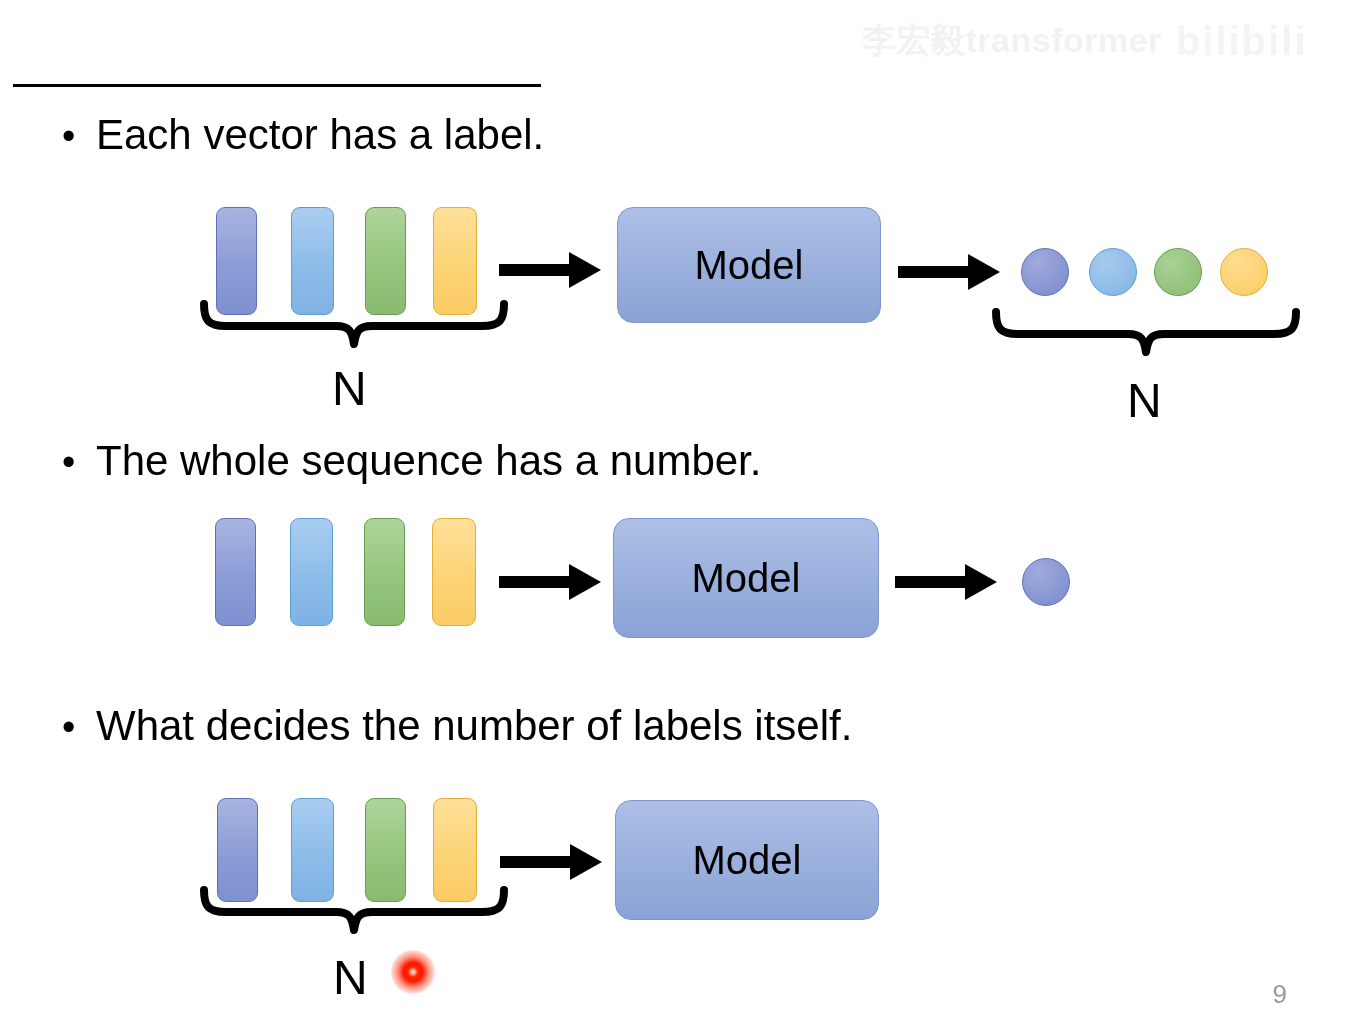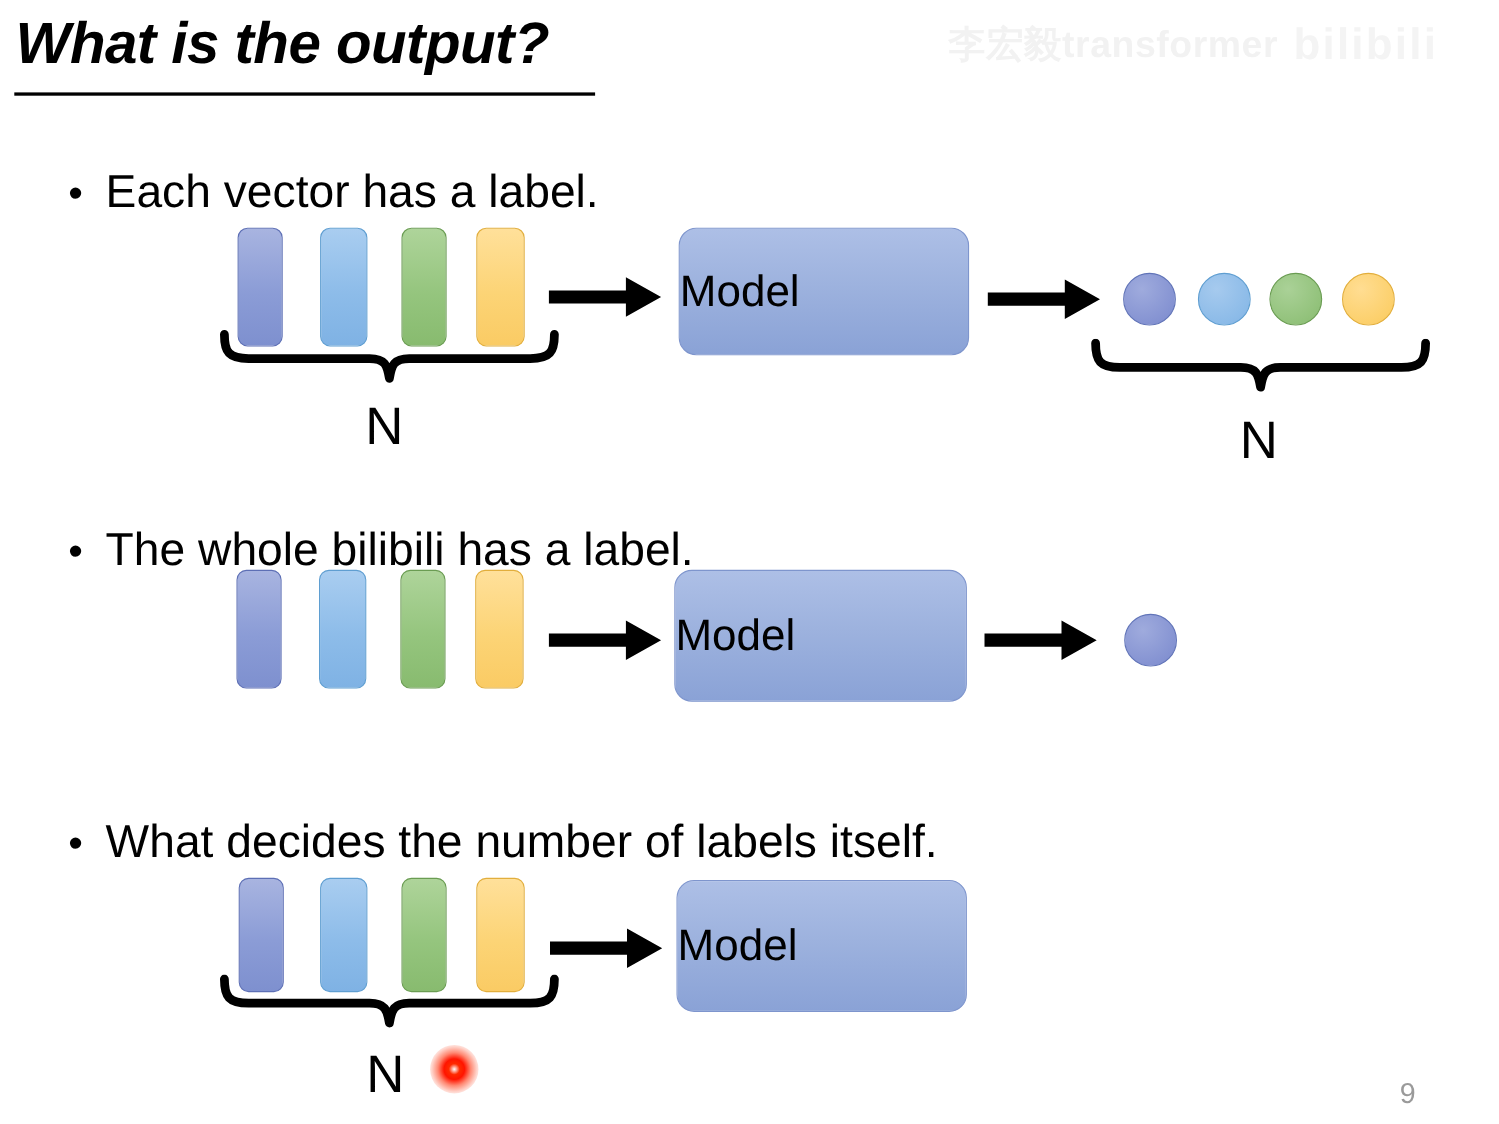--- a/index.html
+++ b/index.html
@@ -70,21 +70,21 @@
     display: flex;
     align-items: baseline;
     font-size: 42px;
     white-space: nowrap;
   }
   .bullet .dot {
     width: 34px;
     font-size: 38px;
     line-height: 1;
   }
-  .bullet .btext { line-height: 1.1; margin-top: 39px; }
+  .bullet .btext { line-height: 1.1; }
 
   
   .bars { position: absolute; }
   .bar {
     position: absolute;
     border-radius: 9px;
     border: 1.5px solid rgba(255,255,255,0.0);
     box-sizing: border-box;
   }
   .bar.c0 {
@@ -130,21 +130,21 @@
 
   
   .modelbox {
     position: absolute;
     border-radius: 16px;
     background: linear-gradient(180deg, #adbfe6 0%, #9db2de 45%, #8aa2d6 100%);
     border: 1.5px solid #7e95cd;
     box-sizing: border-box;
     display: flex;
     align-items: center;
-    justify-content: flex-start;
+    justify-content: center;
     font-size: 40px;
     color: #000000;
   }
 
   
   .arrow { position: absolute; }
 
   
   .brace { position: absolute; }
 
@@ -176,21 +176,20 @@
     bottom: 12px;
     font-size: 26px;
     color: #9a9a9a;
   }
 </style>
 </head>
 <body>
 
 <div id="slide">
 
-  <div id="title">What is the output?</div>
   <div id="title-rule"></div>
 
   <div id="watermark">
     <span class="wm-text">李宏毅transformer</span>
     <span class="wm-logo">bilibili</span>
   </div>
 
   <div class="bullet" style="left:62px; top:112px;">
     <span class="dot">•</span>
     <span class="btext">Each vector has a label.</span>
@@ -229,21 +228,21 @@
   </div>
 
   <svg class="brace" style="left:988px; top:308px;" width="316" height="62" viewBox="0 0 316 62">
     <path d="M8 4 C8 20, 12 26, 30 26 L140 26 C154 26, 156 32, 158 44
              C160 32, 162 26, 176 26 L286 26 C304 26, 308 20, 308 4" fill="none" stroke="#000000" stroke-width="8" stroke-linecap="round" stroke-linejoin="round"></path>
   </svg>
   <div class="nlabel" style="left:1127px; top:377px;">N</div>
 
   <div class="bullet" style="left:62px; top:438px;">
     <span class="dot">•</span>
-    <span class="btext">The whole bilibili has a label.</span>
+    <span class="btext">The whole sequence has a number.</span>
   </div>
 
   <div class="bars">
     <div class="bar c0" style="left:215px; top:518px; width:41px; height:108px;"></div>
     <div class="bar c1" style="left:290px; top:518px; width:43px; height:108px;"></div>
     <div class="bar c2" style="left:364px; top:518px; width:41px; height:108px;"></div>
     <div class="bar c3" style="left:432px; top:518px; width:44px; height:108px;"></div>
   </div>
 
   <svg class="arrow" style="left:497px; top:560px;" width="108" height="44" viewBox="0 0 108 44">

